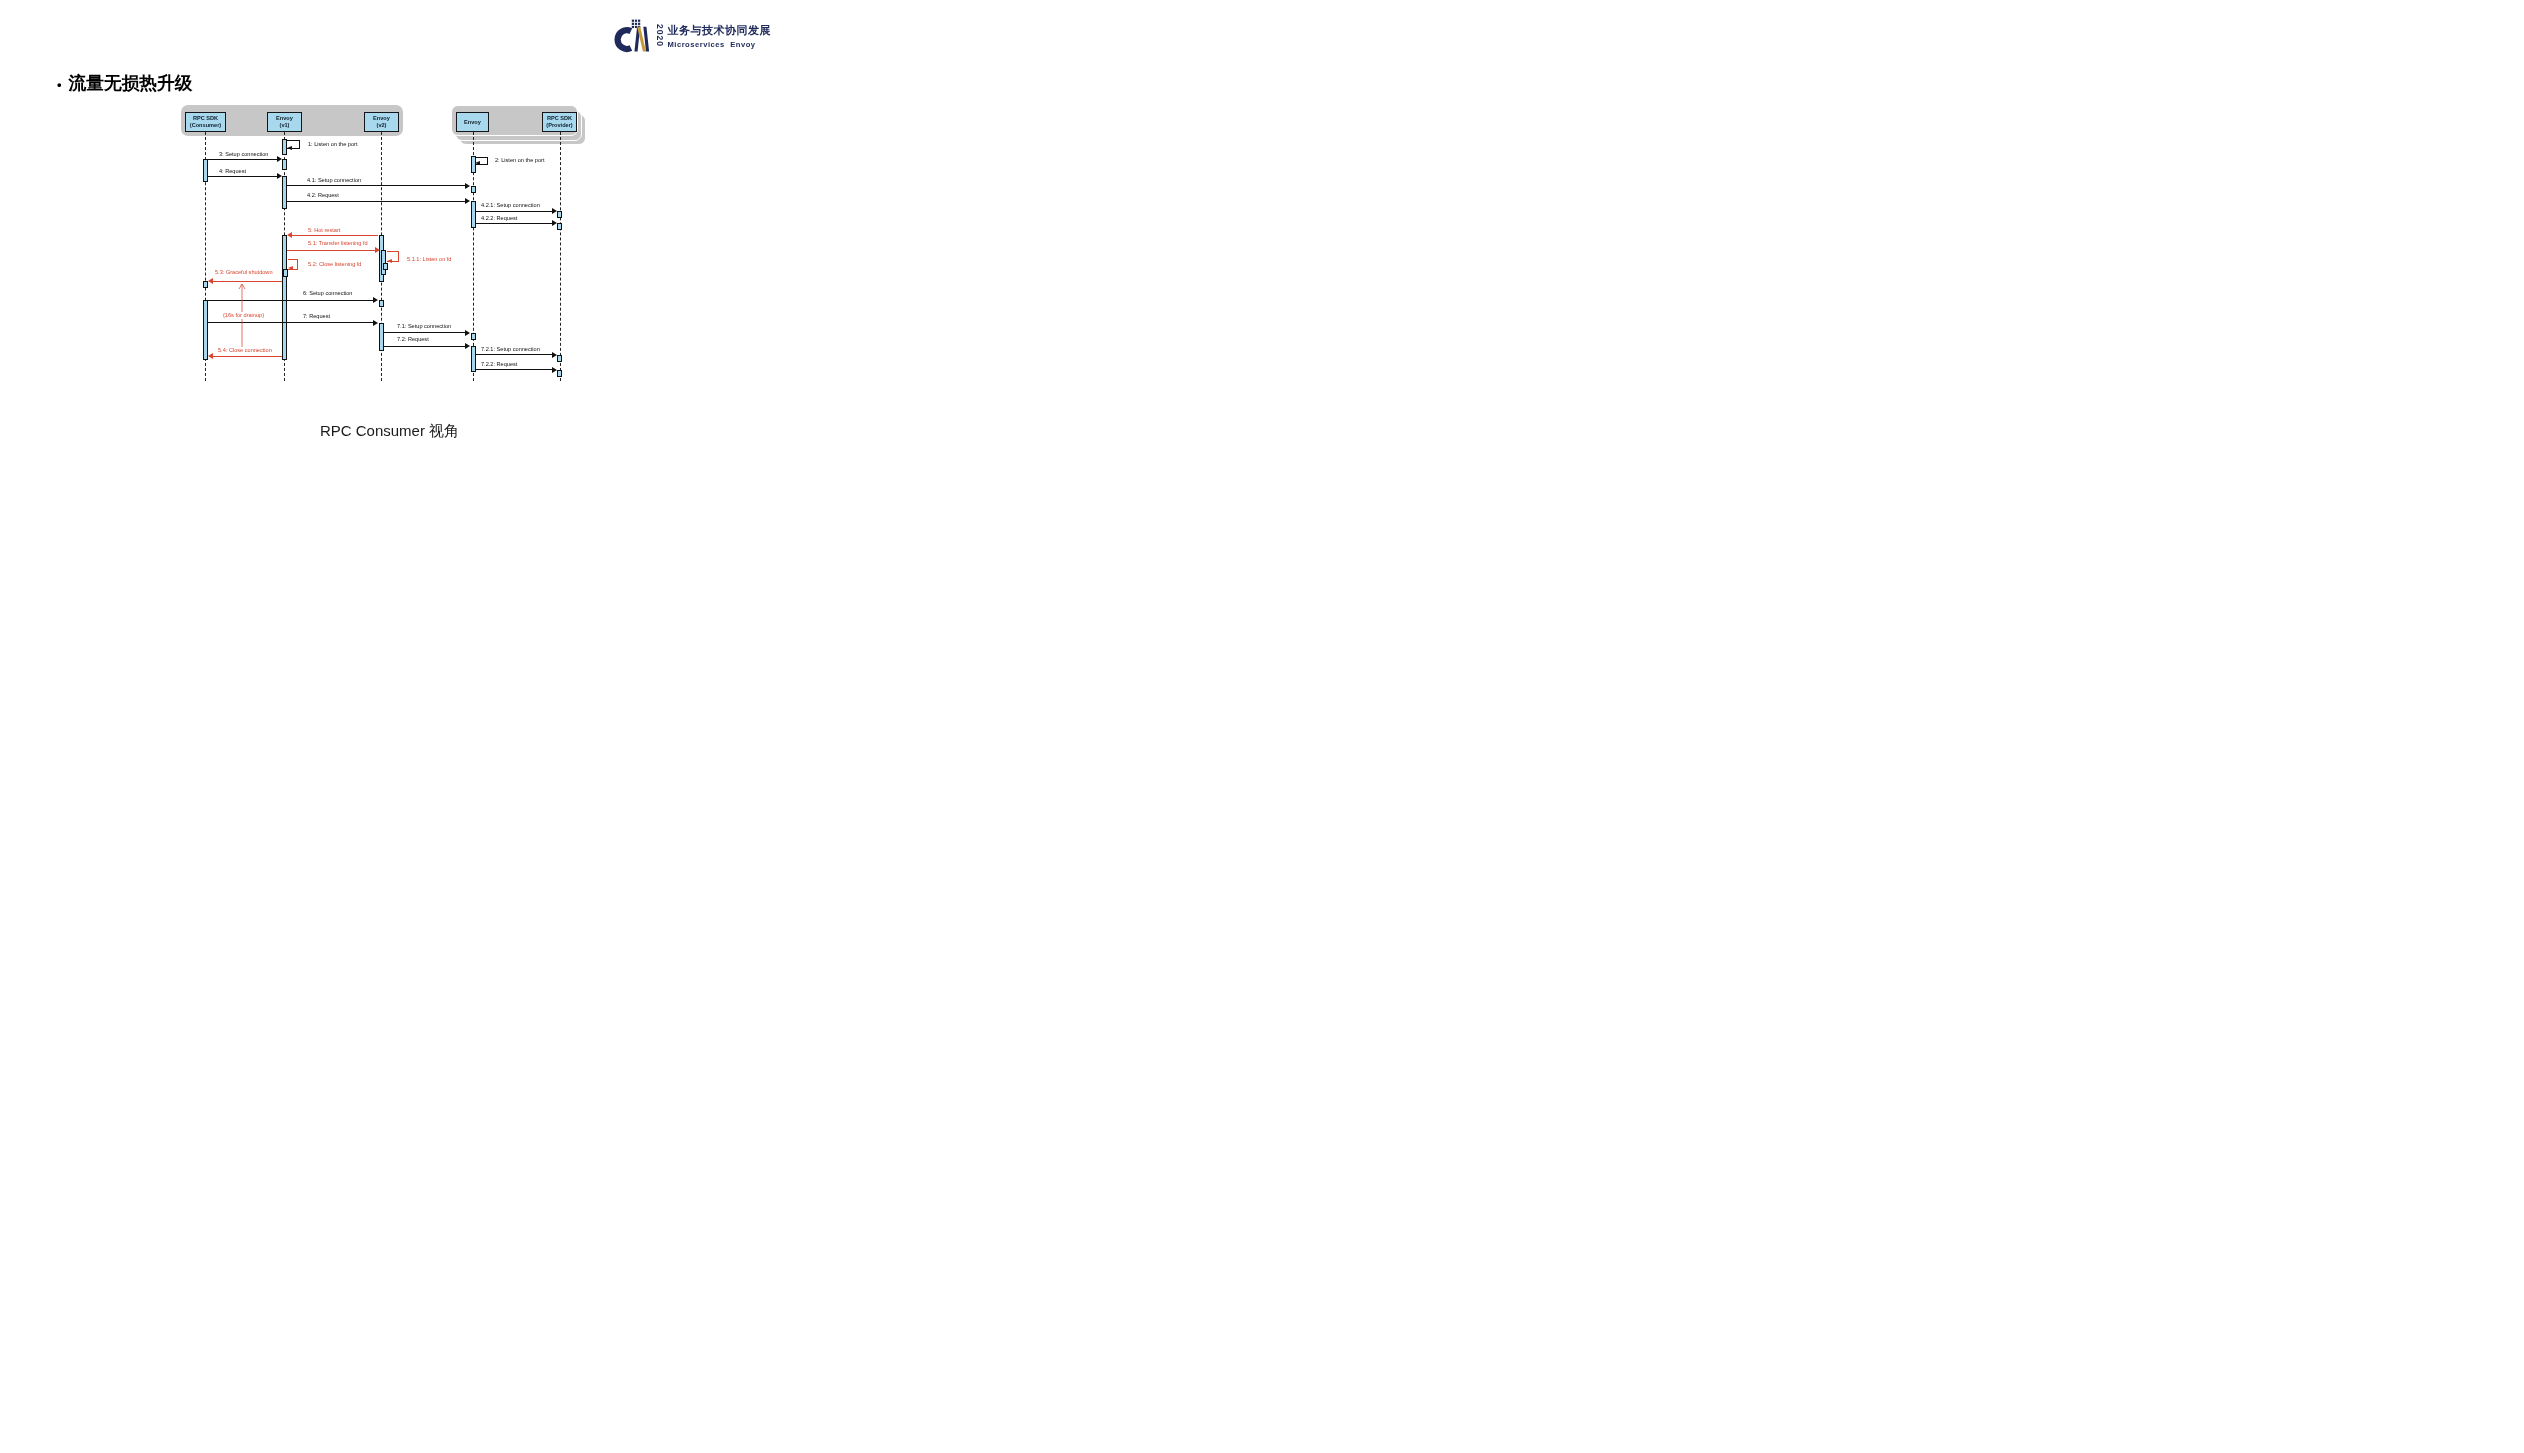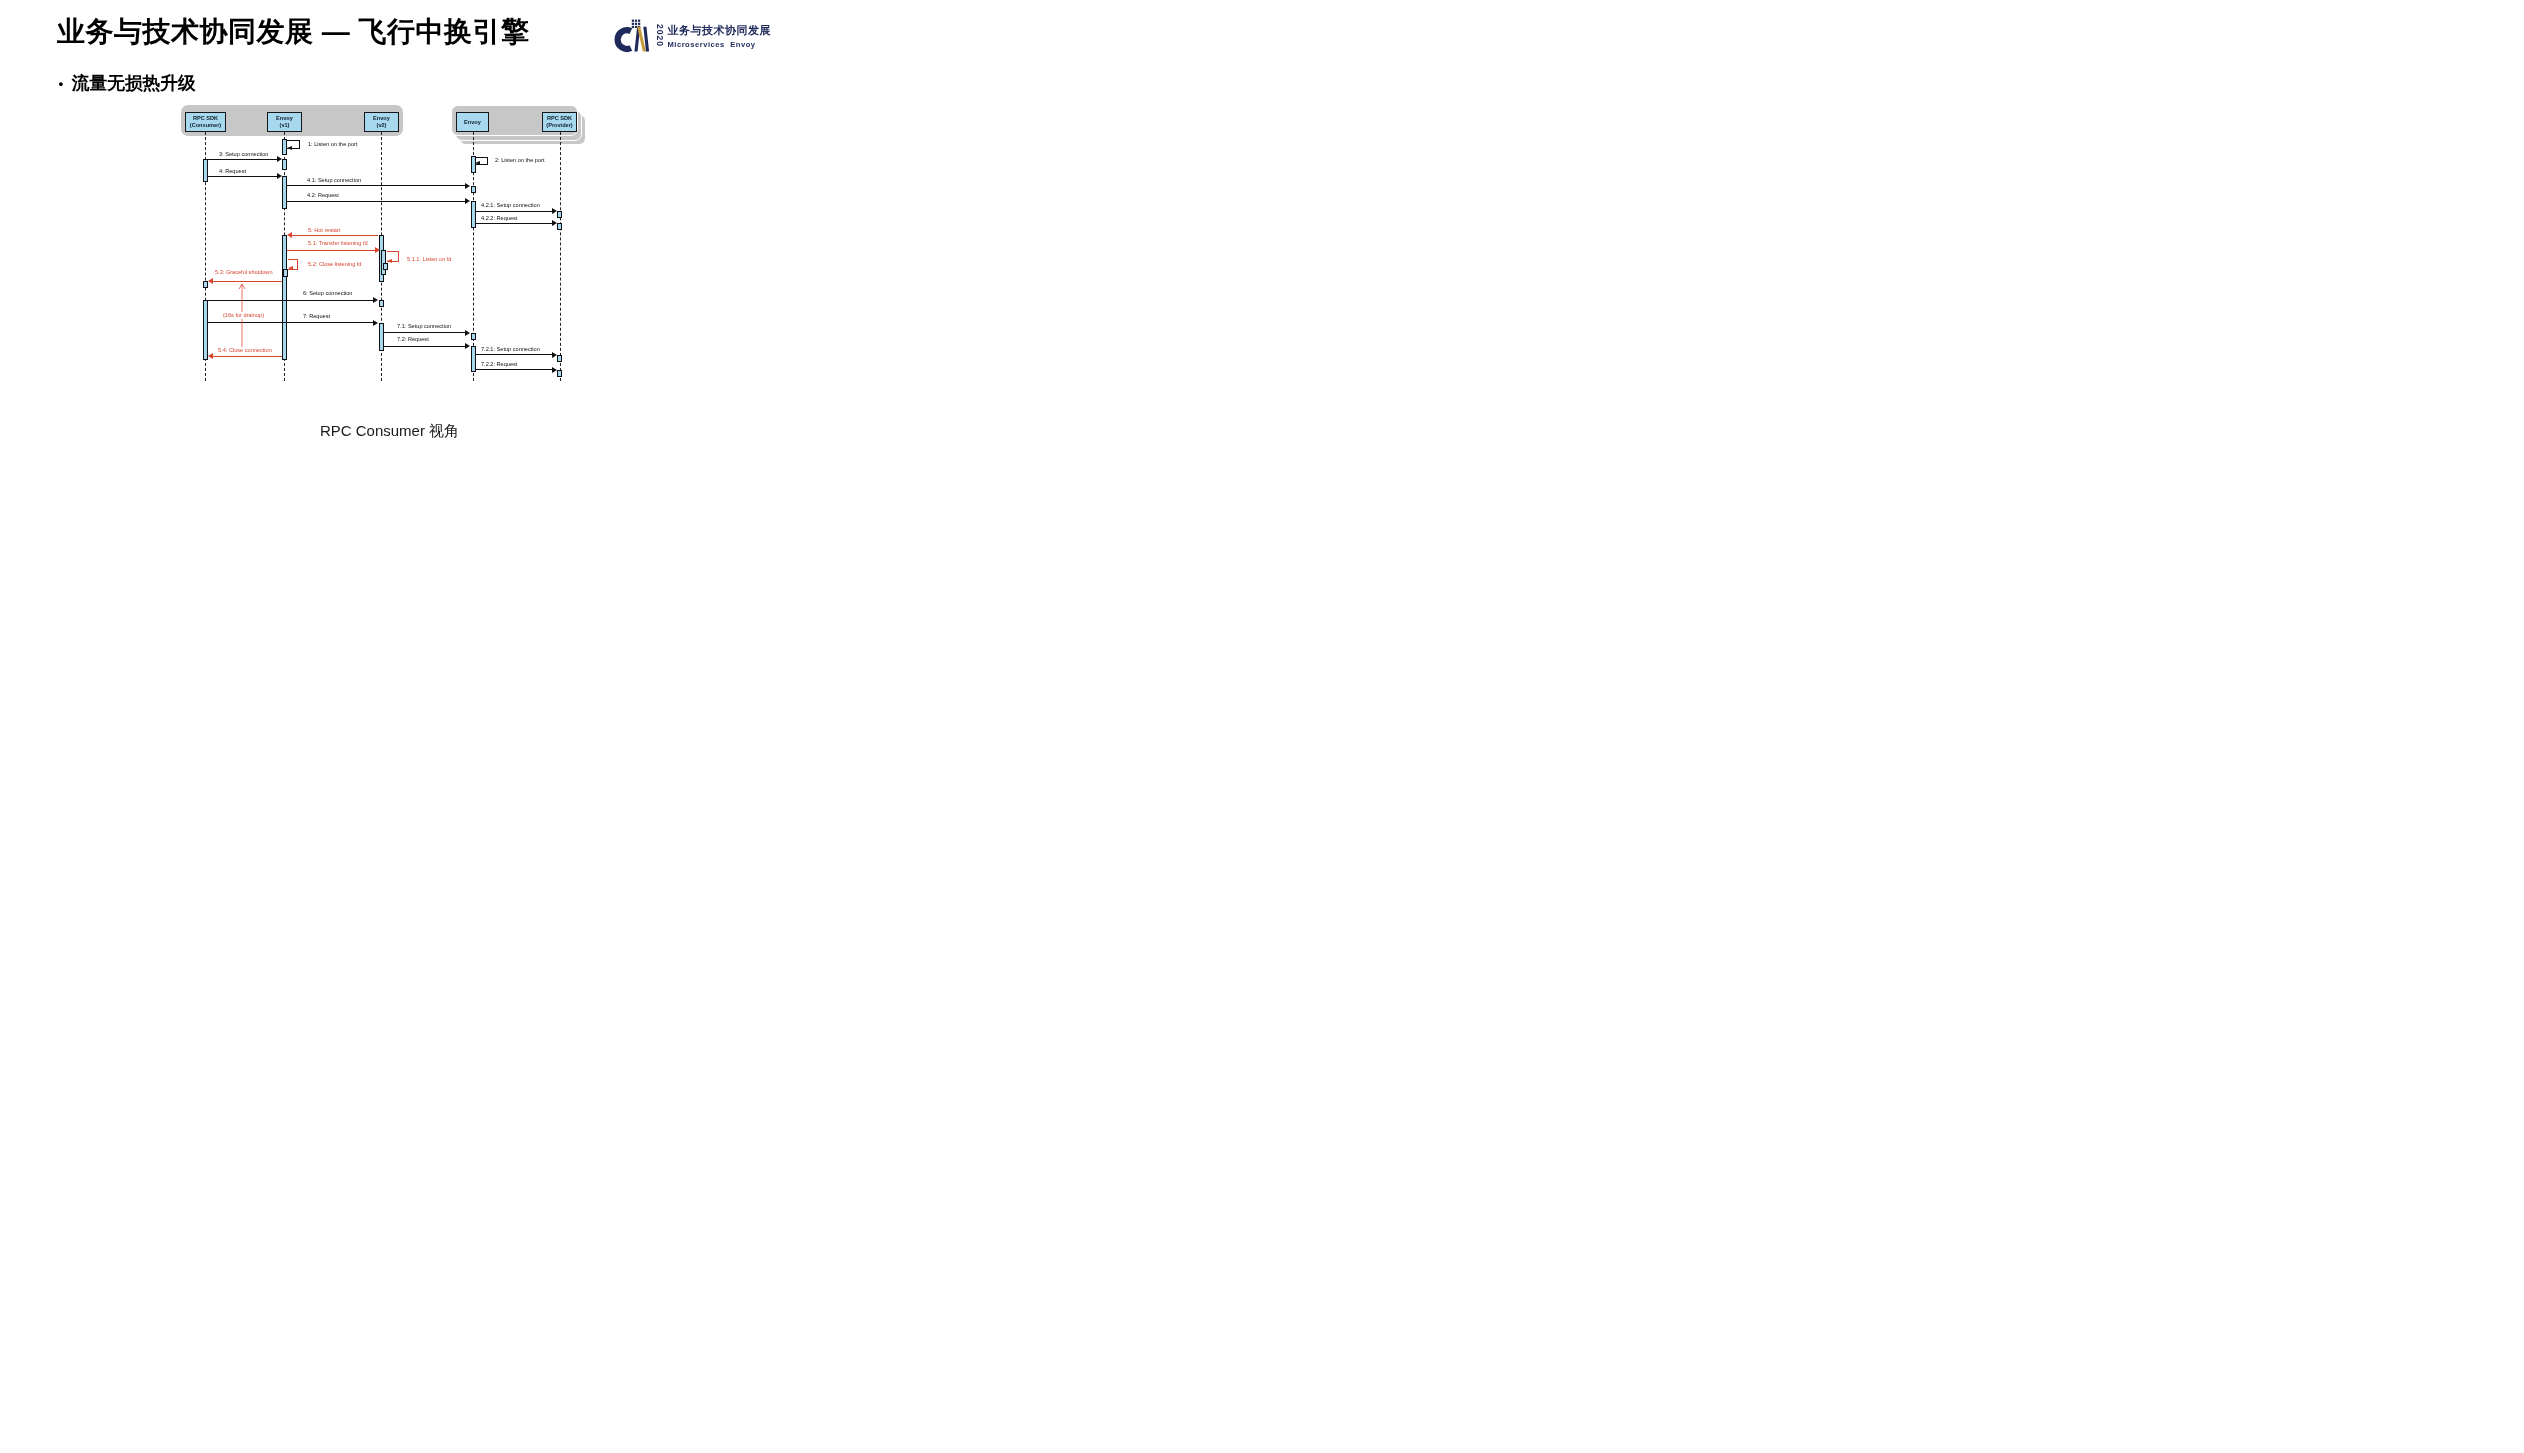--- a/index.html
+++ b/index.html
@@ -1,21 +1,21 @@
 <!DOCTYPE html>
 <html style="--accent-red: #D9452F; --activation-blue: #A8D8EE; --group-gray: #C7C7C7; --line-black: #111111; --logo-navy: #1F2A5A; --logo-gold: #C79A3B;font-size:8px"><head>
 <meta charset="utf-8">
 <style>
   html,body{margin:0;padding:0;}
   body{width:779px;height:438px;background:#fff;position:relative;overflow:hidden;
        font-family:"Liberation Sans",sans-serif;}
   .slide{position:absolute;inset:0;}
   .title{position:absolute;left:57px;top:13px;font-size:28px;font-weight:900;color:#000;
          letter-spacing:0.5px;white-space:nowrap;}
-  .bullet-line{position:absolute;left:57px;top:71px;font-size:17.7px;font-weight:800;color:#000;white-space:nowrap;font-family:Liberation Mono, monospace;}
+  .bullet-line{position:absolute;left:57px;top:71px;font-size:17.7px;font-weight:800;color:#000;white-space:nowrap;}
   .bullet-line .marker{font-size:13px;vertical-align:middle;margin-right:7px;}
   .caption{position:absolute;left:0;right:0;top:422px;text-align:center;font-size:15px;color:#1a1a1a;}
   
   .logo{position:absolute;top:16px;right:8px;display:flex;align-items:center;gap:2px;height:40px;}
   .logo-year{writing-mode:vertical-rl;font-size:8.6px;font-weight:800;color:var(--logo-navy);
              letter-spacing:1px;line-height:8px;margin-right:2px;}
   .logo-text{display:flex;flex-direction:column;gap:2px;}
   .logo-cn{font-size:11px;font-weight:800;color:var(--logo-navy);letter-spacing:0.5px;}
   .logo-en{font-size:7.6px;font-weight:700;color:var(--logo-navy);letter-spacing:0.5px;word-spacing:3px;}
   
@@ -45,21 +45,20 @@
   .ml{position:absolute;font-size:5.6px;line-height:6.6px;color:#111;background:#fff;
       padding:0 1px;white-space:nowrap;z-index:6;}
   .ml.red{color:var(--accent-red);}
   .varrow{position:absolute;z-index:4;}
 </style>
 </head>
 <body>
 
 <div class="slide">
 
-  <div class="title">业务与技术协同发展 — 飞行中换引擎</div>
 
   <div class="logo">
     <svg width="40" height="37" viewBox="0 0 90 80">
       <g fill="#1F2A5A">
         <rect x="40" y="2" width="5" height="5"></rect>
           <rect x="47" y="2" width="5" height="5"></rect>
           <rect x="54" y="2" width="5" height="5"></rect>
         <rect x="40" y="9" width="5" height="5"></rect>
           <rect x="47" y="9" width="5" height="5"></rect>
           <rect x="54" y="9" width="5" height="5"></rect>

